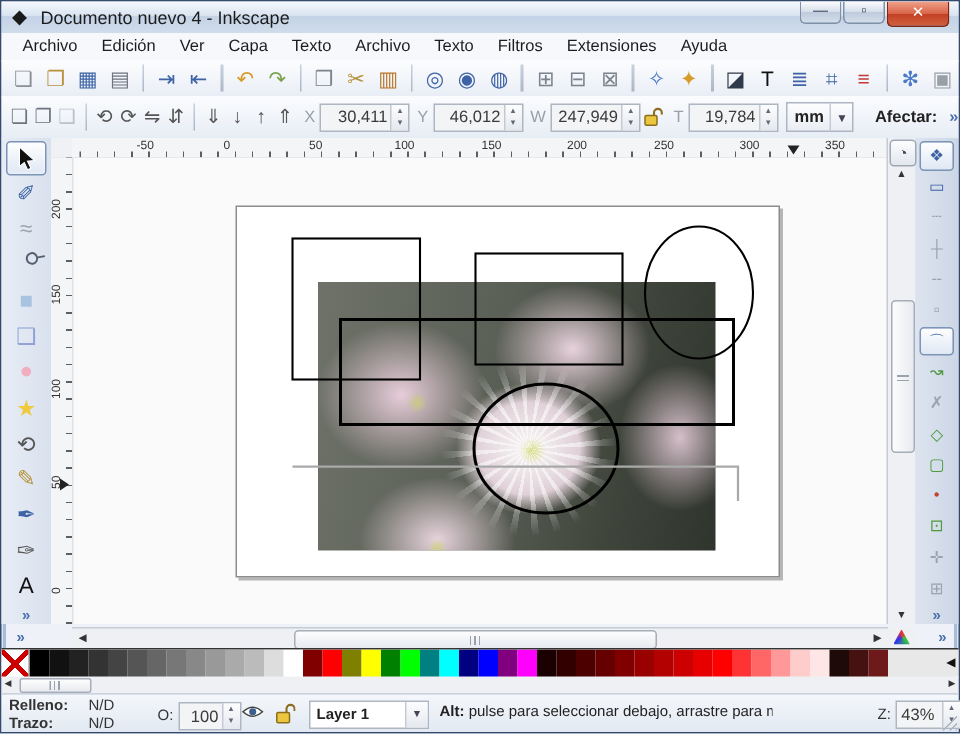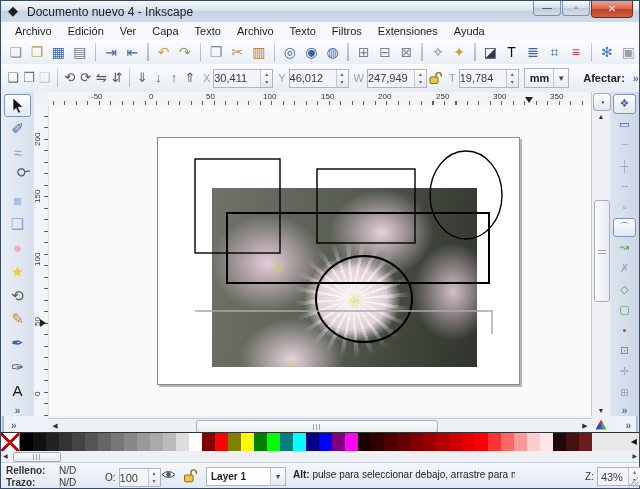--- a/index.html
+++ b/index.html
@@ -21,21 +21,21 @@
 
   
   .cmdbar{position:absolute;left:0;right:0;top:39px;height:24px;background:linear-gradient(#fcfdfe,#e9eef6);border-bottom:1px solid #ccd6e3;display:flex;align-items:center;padding-left:4px;}
   .optbar{position:absolute;left:0;right:0;top:63px;height:28px;background:linear-gradient(#fbfcfe,#e7edf5);border-bottom:1px solid #c6d1e0;display:flex;align-items:center;padding-left:4px;}
   .ic{display:inline-flex;align-items:center;justify-content:center;width:20px;height:20px;margin:0 1px;font-size:14px;line-height:20px;border:1px solid transparent;border-radius:3px;}
   .optbar .ic{width:21px;height:21px;font-size:13px;}
   .tsep{width:2px;height:18px;margin:0 4px;border:none;background:linear-gradient(#c9d2de,#aab6c6);align-self:center;}
   .fld{display:inline-flex;align-items:center;margin-left:5px;}
   .fld .lb{color:#9aa0aa;margin-right:3px;font-size:11px;}
   .spin{display:inline-flex;border:1px solid #aeb6c2;background:#f2f4f6;height:17px;align-items:center;}
-  .spin .val{width:44px;text-align:left;padding-right:2px;color:#3a3a3a;font-size:11px;}
+  .spin .val{width:44px;text-align:right;padding-right:2px;color:#3a3a3a;font-size:11px;}
   .spin .arr{width:11px;height:100%;border-left:1px solid #c4cad4;display:flex;flex-direction:column;font-size:6px;color:#667;line-height:8px;text-align:center;background:linear-gradient(#fdfdfe,#e4e8ee);}
   .unit{display:inline-flex;margin-left:5px;border:1px solid #aeb6c2;background:linear-gradient(#fdfdfe,#e9edf3);height:18px;align-items:center;padding-left:5px;justify-content:center;}
   .unit .uv{font-weight:bold;font-size:11px;color:#222;}
   .unit .dd{width:14px;height:100%;margin-left:4px;border-left:1px solid #c4cad4;font-size:8px;color:#445;display:flex;align-items:center;justify-content:center;}
   .afectar{margin-left:14px;font-weight:bold;color:#222;}
   .chev{color:#4a6fae;font-weight:bold;margin-left:8px;}
 
   
   .toolbox{position:absolute;left:0;top:91px;width:33px;bottom:72px;background:linear-gradient(90deg,#e8edf5,#d9e1ee);border-right:1px solid #c0cbda;display:flex;flex-direction:column;align-items:center;padding-top:2px;}
   .tool{width:25px;height:23px;display:flex;align-items:center;justify-content:center;font-size:15px;border:1px solid transparent;border-radius:3px;margin-bottom:1px;}

